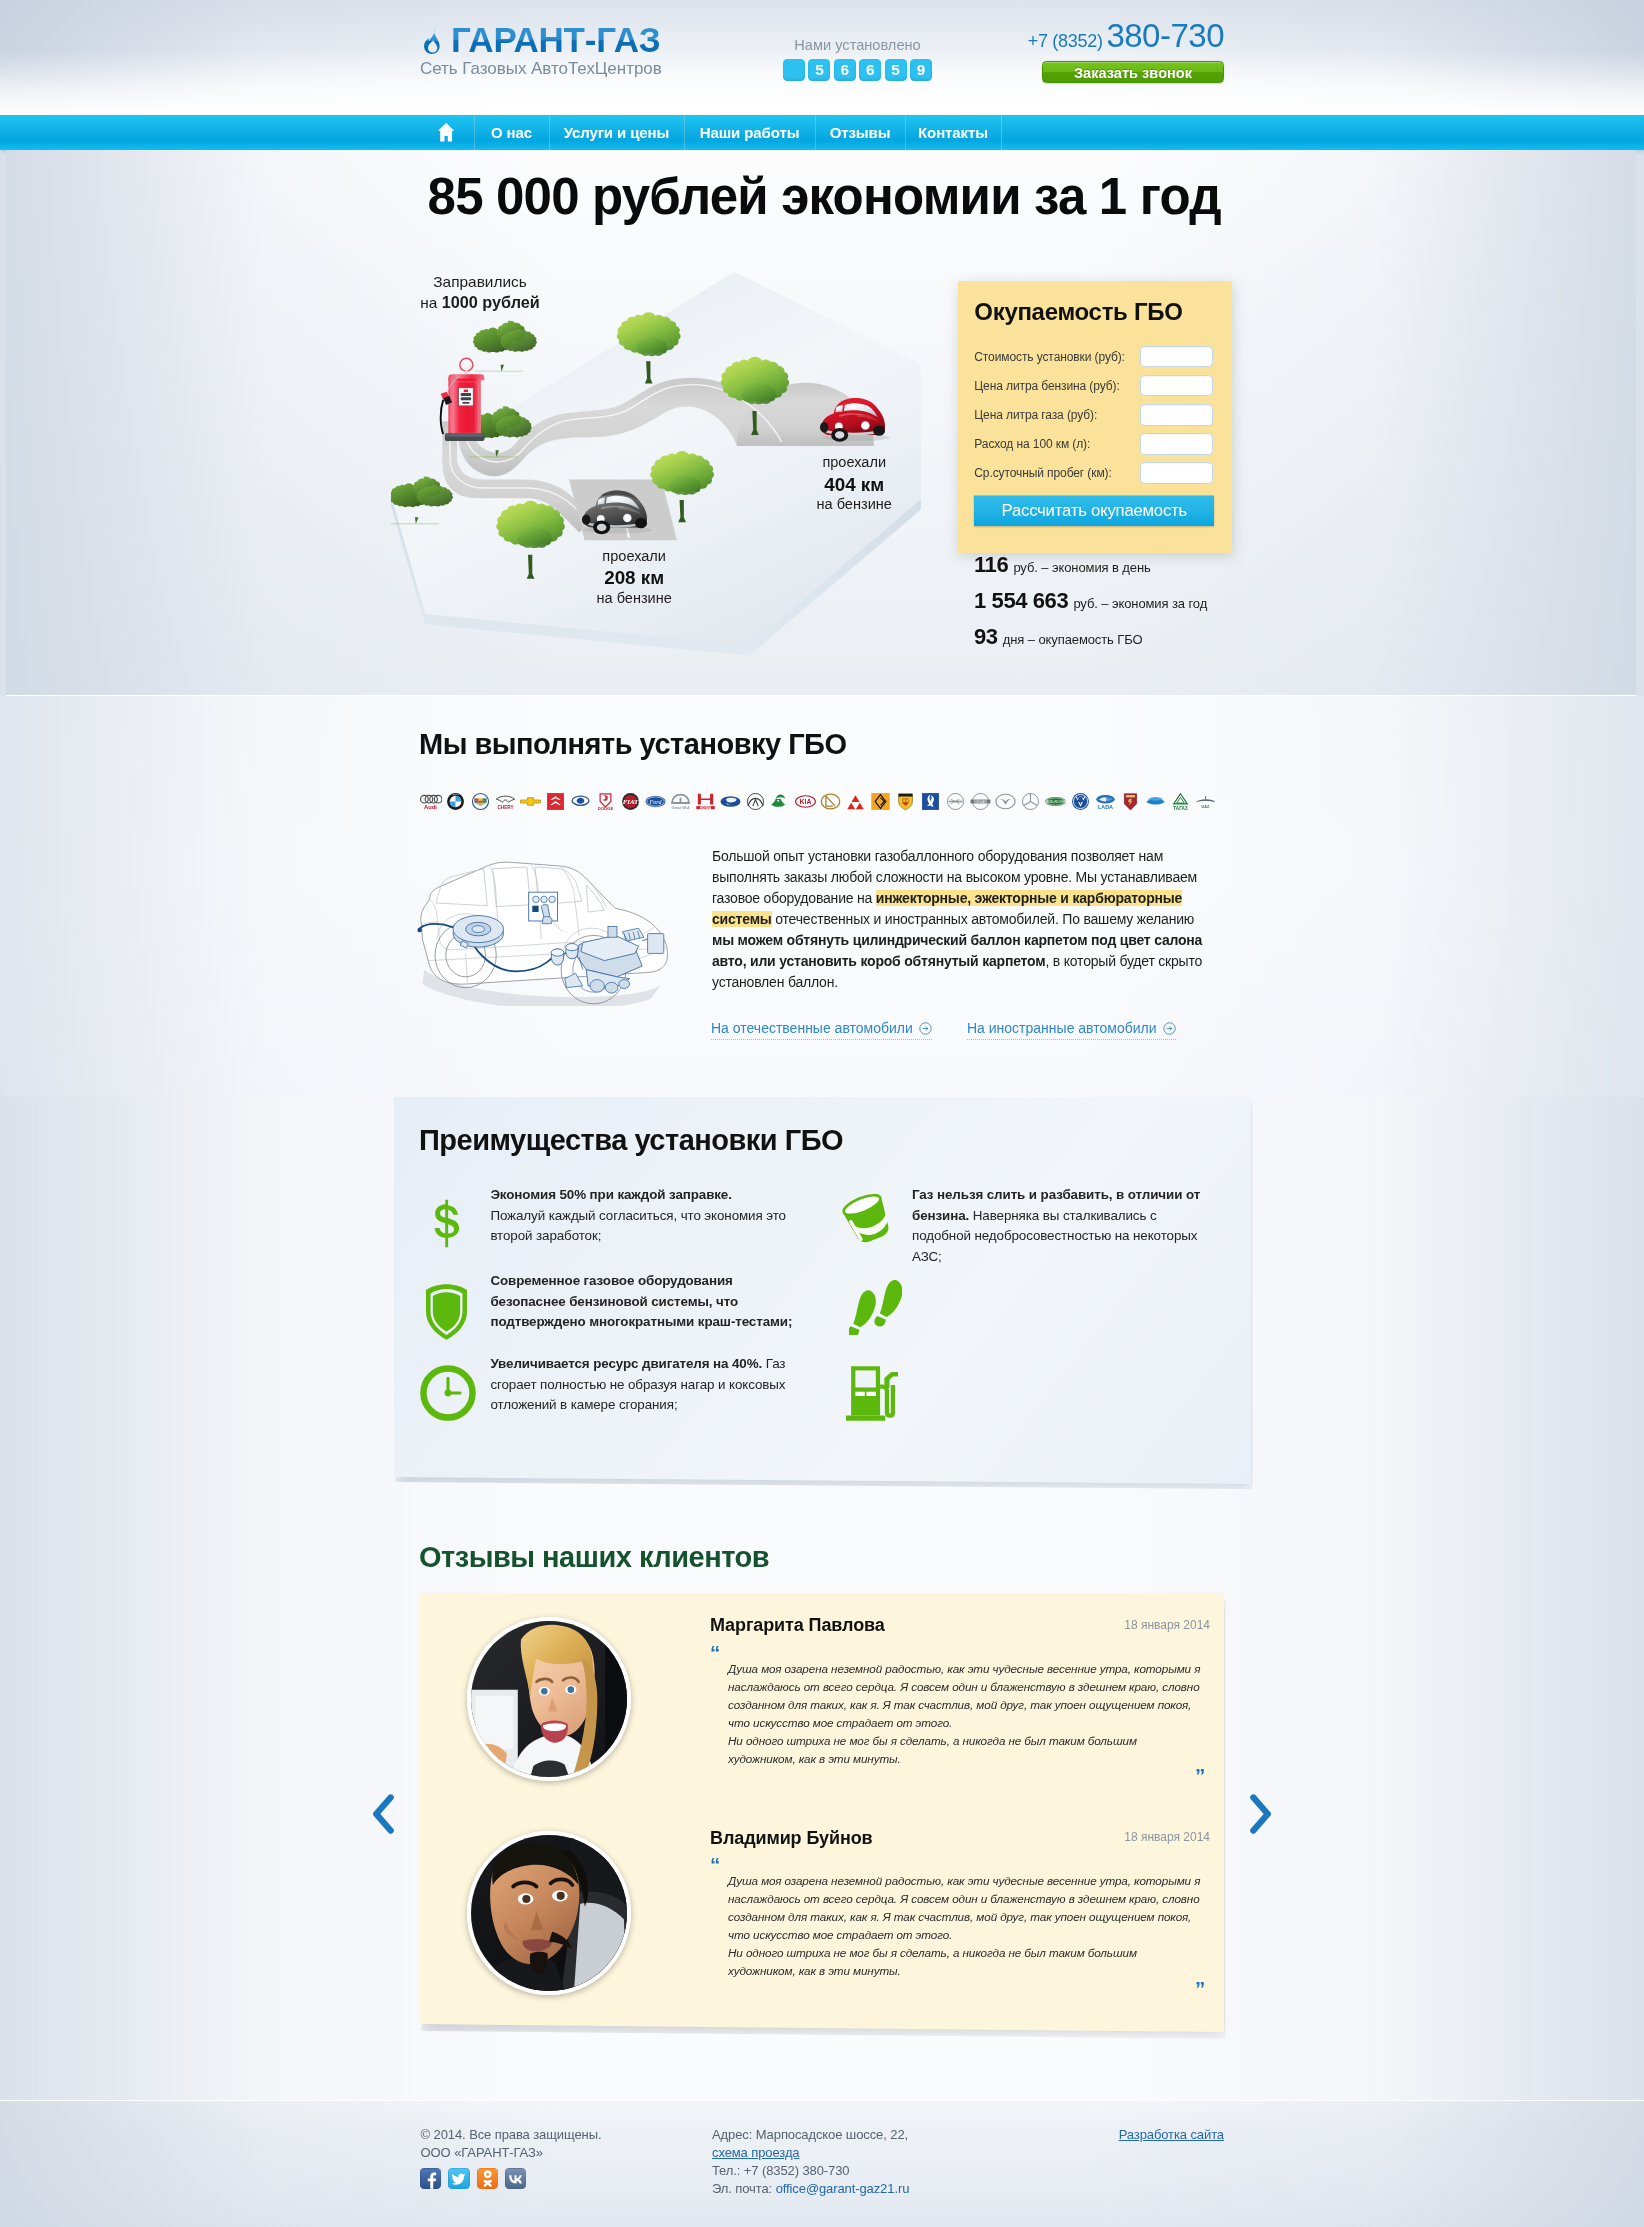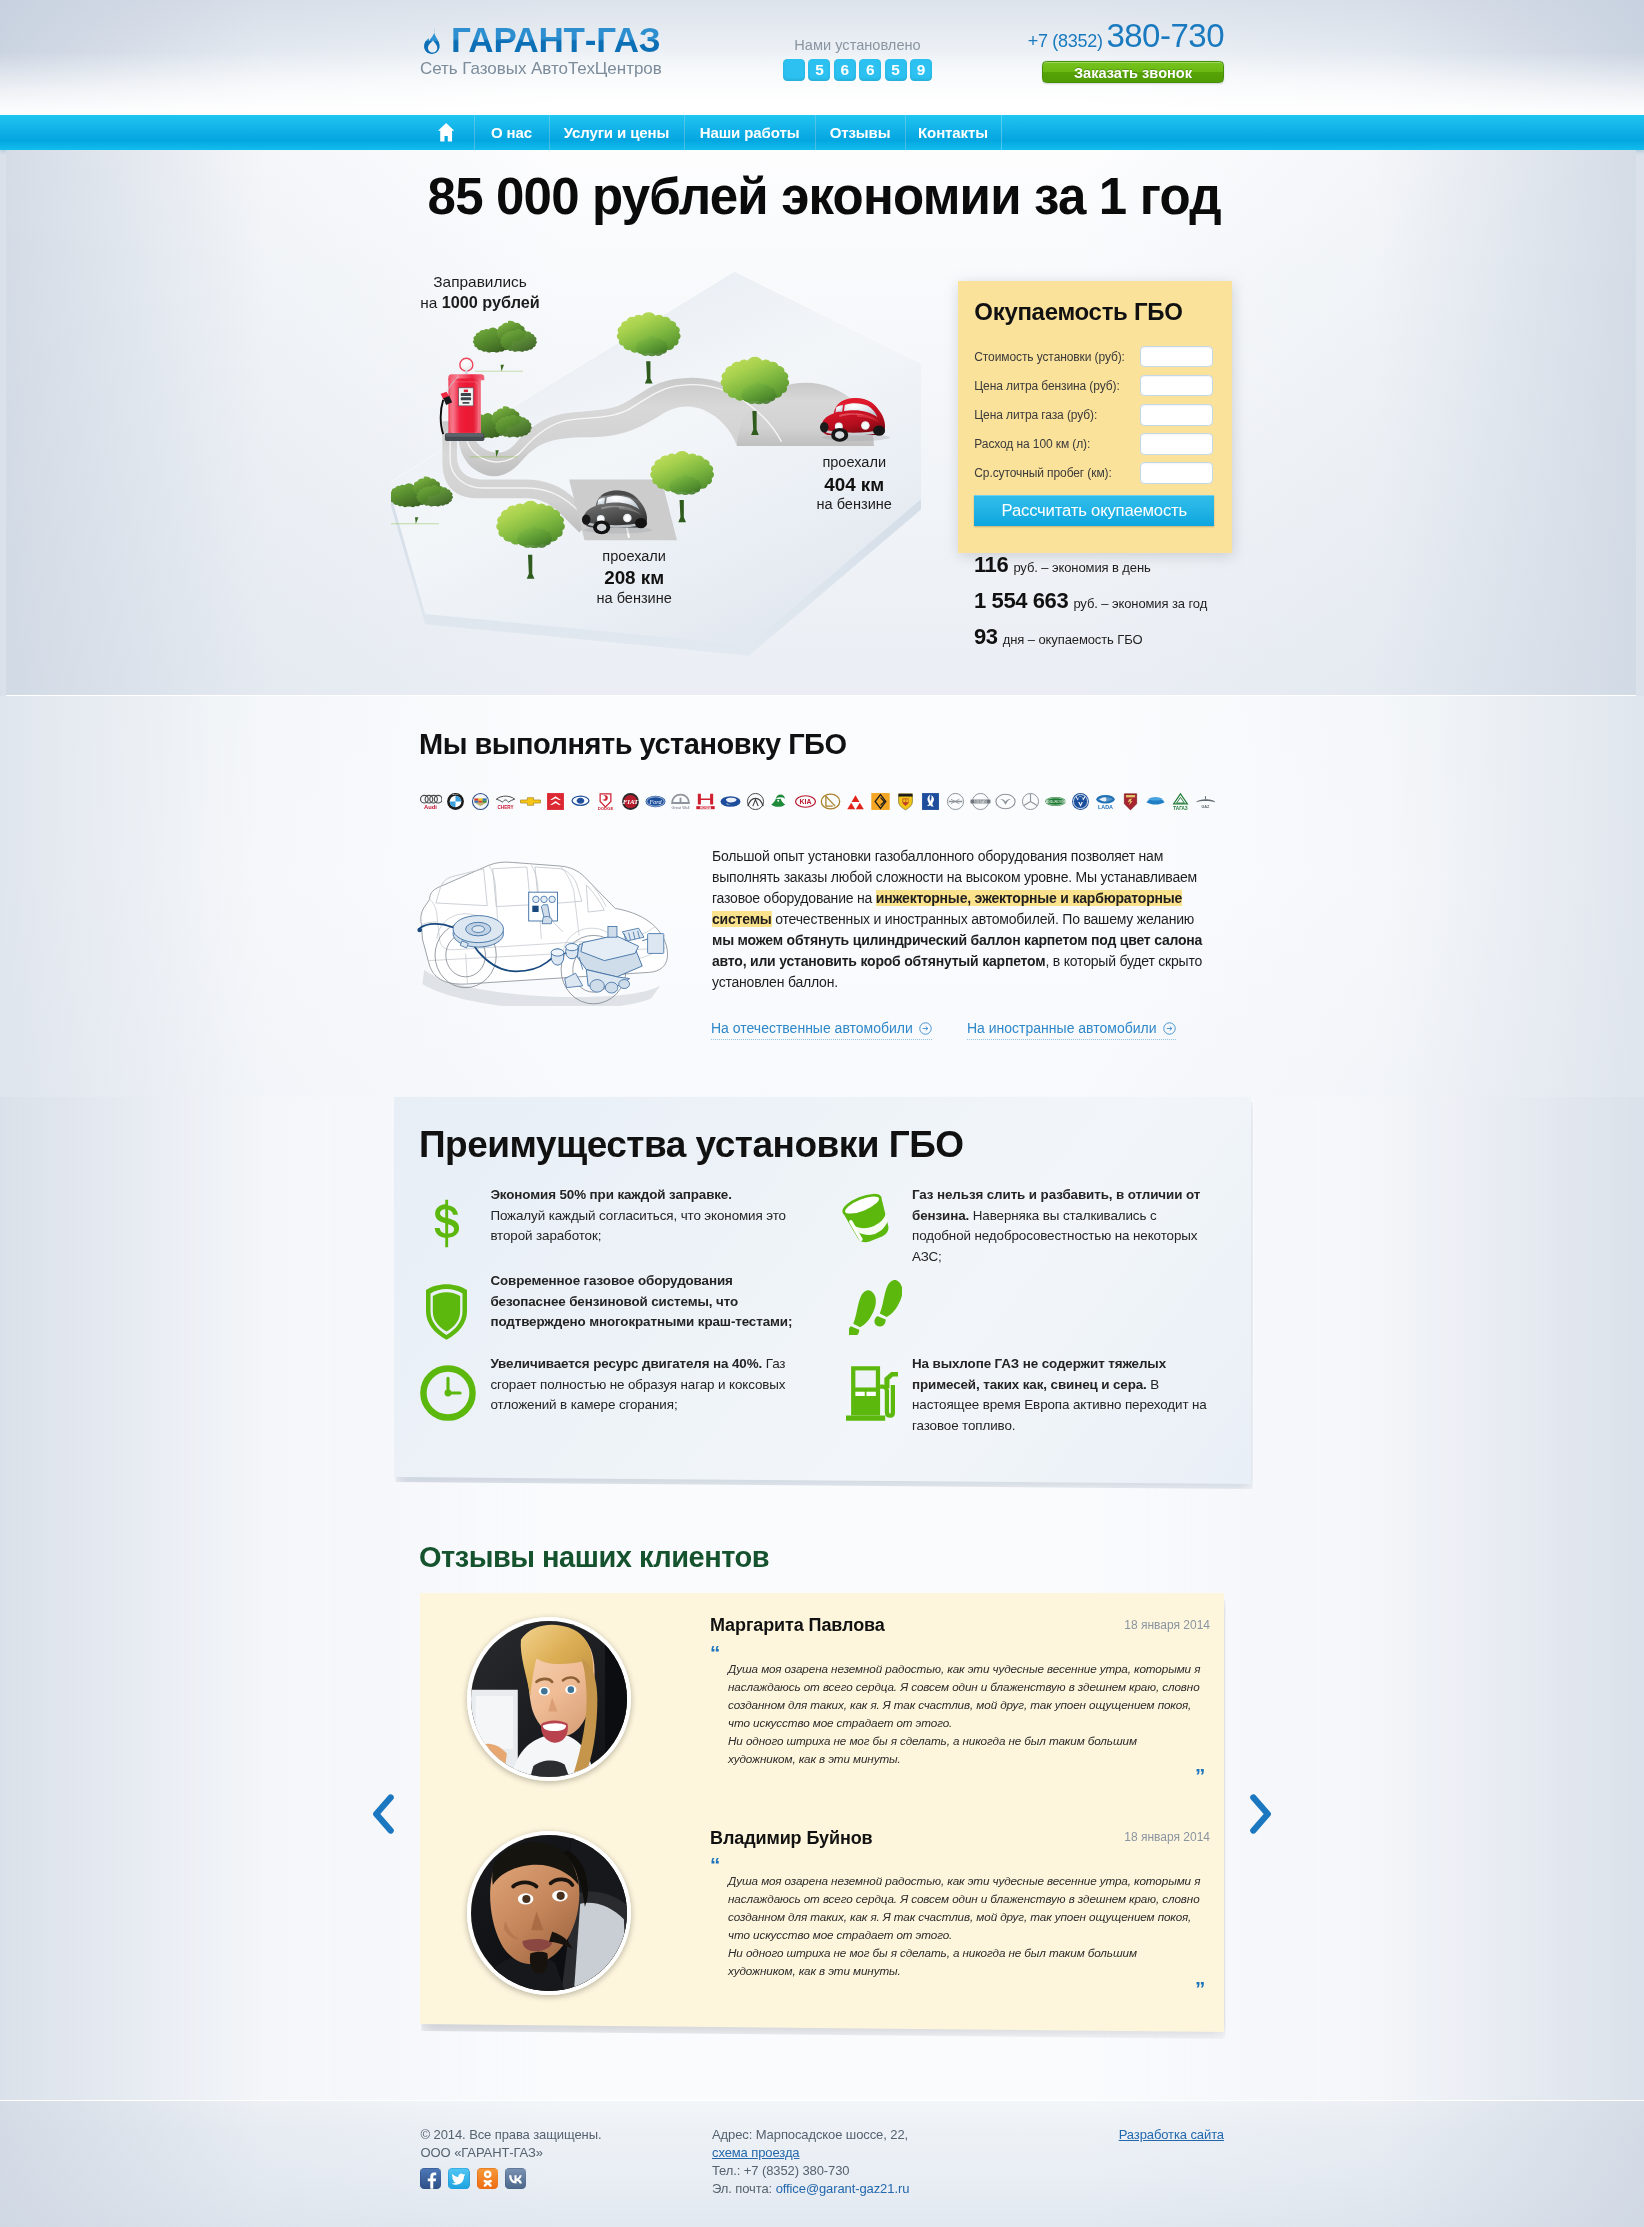--- a/index.html
+++ b/index.html
@@ -107,21 +107,21 @@
   .olink.l2{left:573px;top:324px;}
 
   
   .adv-outer{position:absolute;left:0px;top:1097px;width:857px;height:394px;}
   .adv-shadow{position:absolute;left:1.7px;top:5.1px;width:855px;height:387px;
      background:rgba(110,130,155,.30);filter:blur(7.7px);
      clip-path:polygon(0 0,857px 0,857px 387px,0 380px);}
   .adv{position:absolute;left:0;top:0;width:857px;height:387px;
      background:linear-gradient(128deg,#e7eef6 0%,#eef3f8 42%,#f2f6fa 65%,#e9eff6 100%);
      clip-path:polygon(0 0,857px 0,857px 387px,0 380px);}
-  .adv-title{position:absolute;left:25px;top:27.4px;font-size:37px;font-weight:bold;color:#111;letter-spacing:-0.5px;}
+  .adv-title{position:absolute;left:25px;top:27.4px;font-size:29px;font-weight:bold;color:#111;letter-spacing:-0.5px;}
   .adv-grid{position:absolute;left:0px;top:0px;width:857px;}
   .adv-item{position:absolute;display:flex;}
   .adv-ico{flex:0 0 auto;display:flex;justify-content:flex-start;align-items:flex-start;}
   .adv-txt{font-size:13.4px;line-height:20.6px;color:#242424;letter-spacing:-0.1px;}
   .adv-txt b{font-weight:bold;}
   .ai0{left:27.4px;top:88px;} .ai1{left:447px;top:88px;}
   .ai2{left:27.4px;top:174px;} .ai3{left:447px;top:174px;}
   .ai4{left:27.4px;top:257px;} .ai5{left:447px;top:257px;}
   .adv-ico{position:relative;}
   .adv-ico svg{position:absolute;}
@@ -916,21 +916,20 @@
             <path d="M6 1h34v58H6z"></path>
             <path d="M0 59h46v6H0z"></path>
             <path d="M53 8 h8 v5 h-6 l-4 4v10h-6V15z"></path>
           </g>
           <path fill="none" stroke="#5cb80c" stroke-width="5" d="M40 25h3c3 0 5 2 5 5v25c0 3 2 4 4 4 2 0 3-1 3-4V23"></path>
           <rect x="11" y="6" width="24" height="20" fill="#eef3f8"></rect>
           <rect x="11" y="31" width="11" height="5" fill="#fff"></rect>
           <rect x="24" y="31" width="11" height="5" fill="#fff"></rect>
           </svg>
         </div>
-        <div class="adv-txt"><b>На выхлопе ГАЗ не содержит тяжелых примесей, таких как, свинец и сера.</b><span> В настоящее время Европа активно переходит на газовое топливо.</span></div>
       </div>
 
     </div>
   </div>
  </div>
 </div>
 
 <div class="rev-outer">
  <div class="wrap" style="top:0;">
   <div class="rev-title">Отзывы наших клиентов</div>

